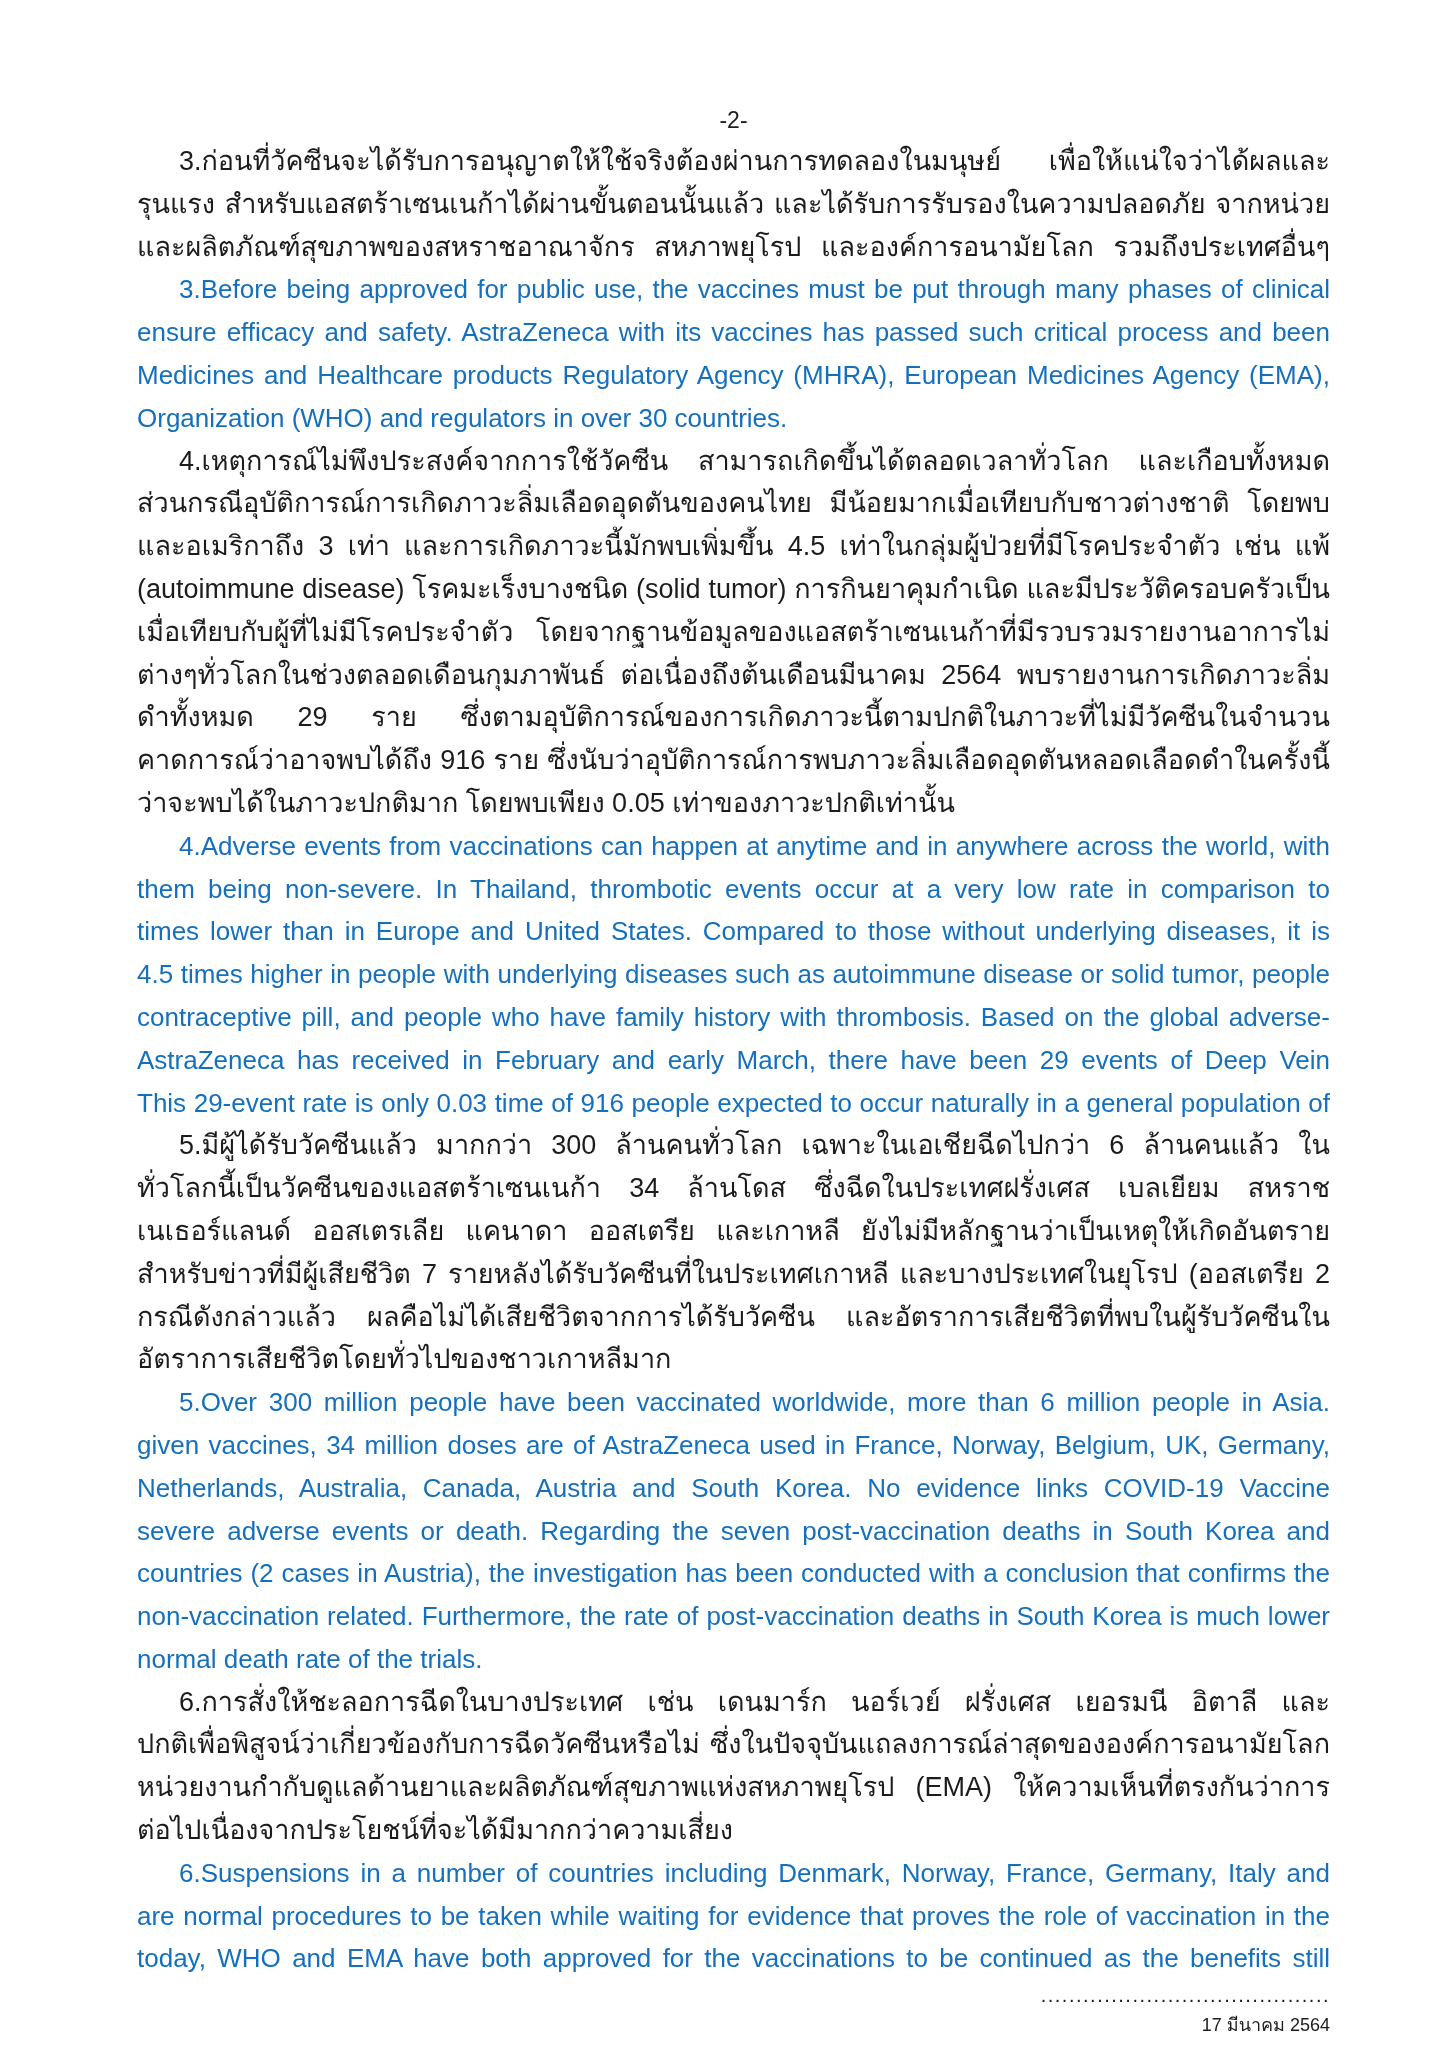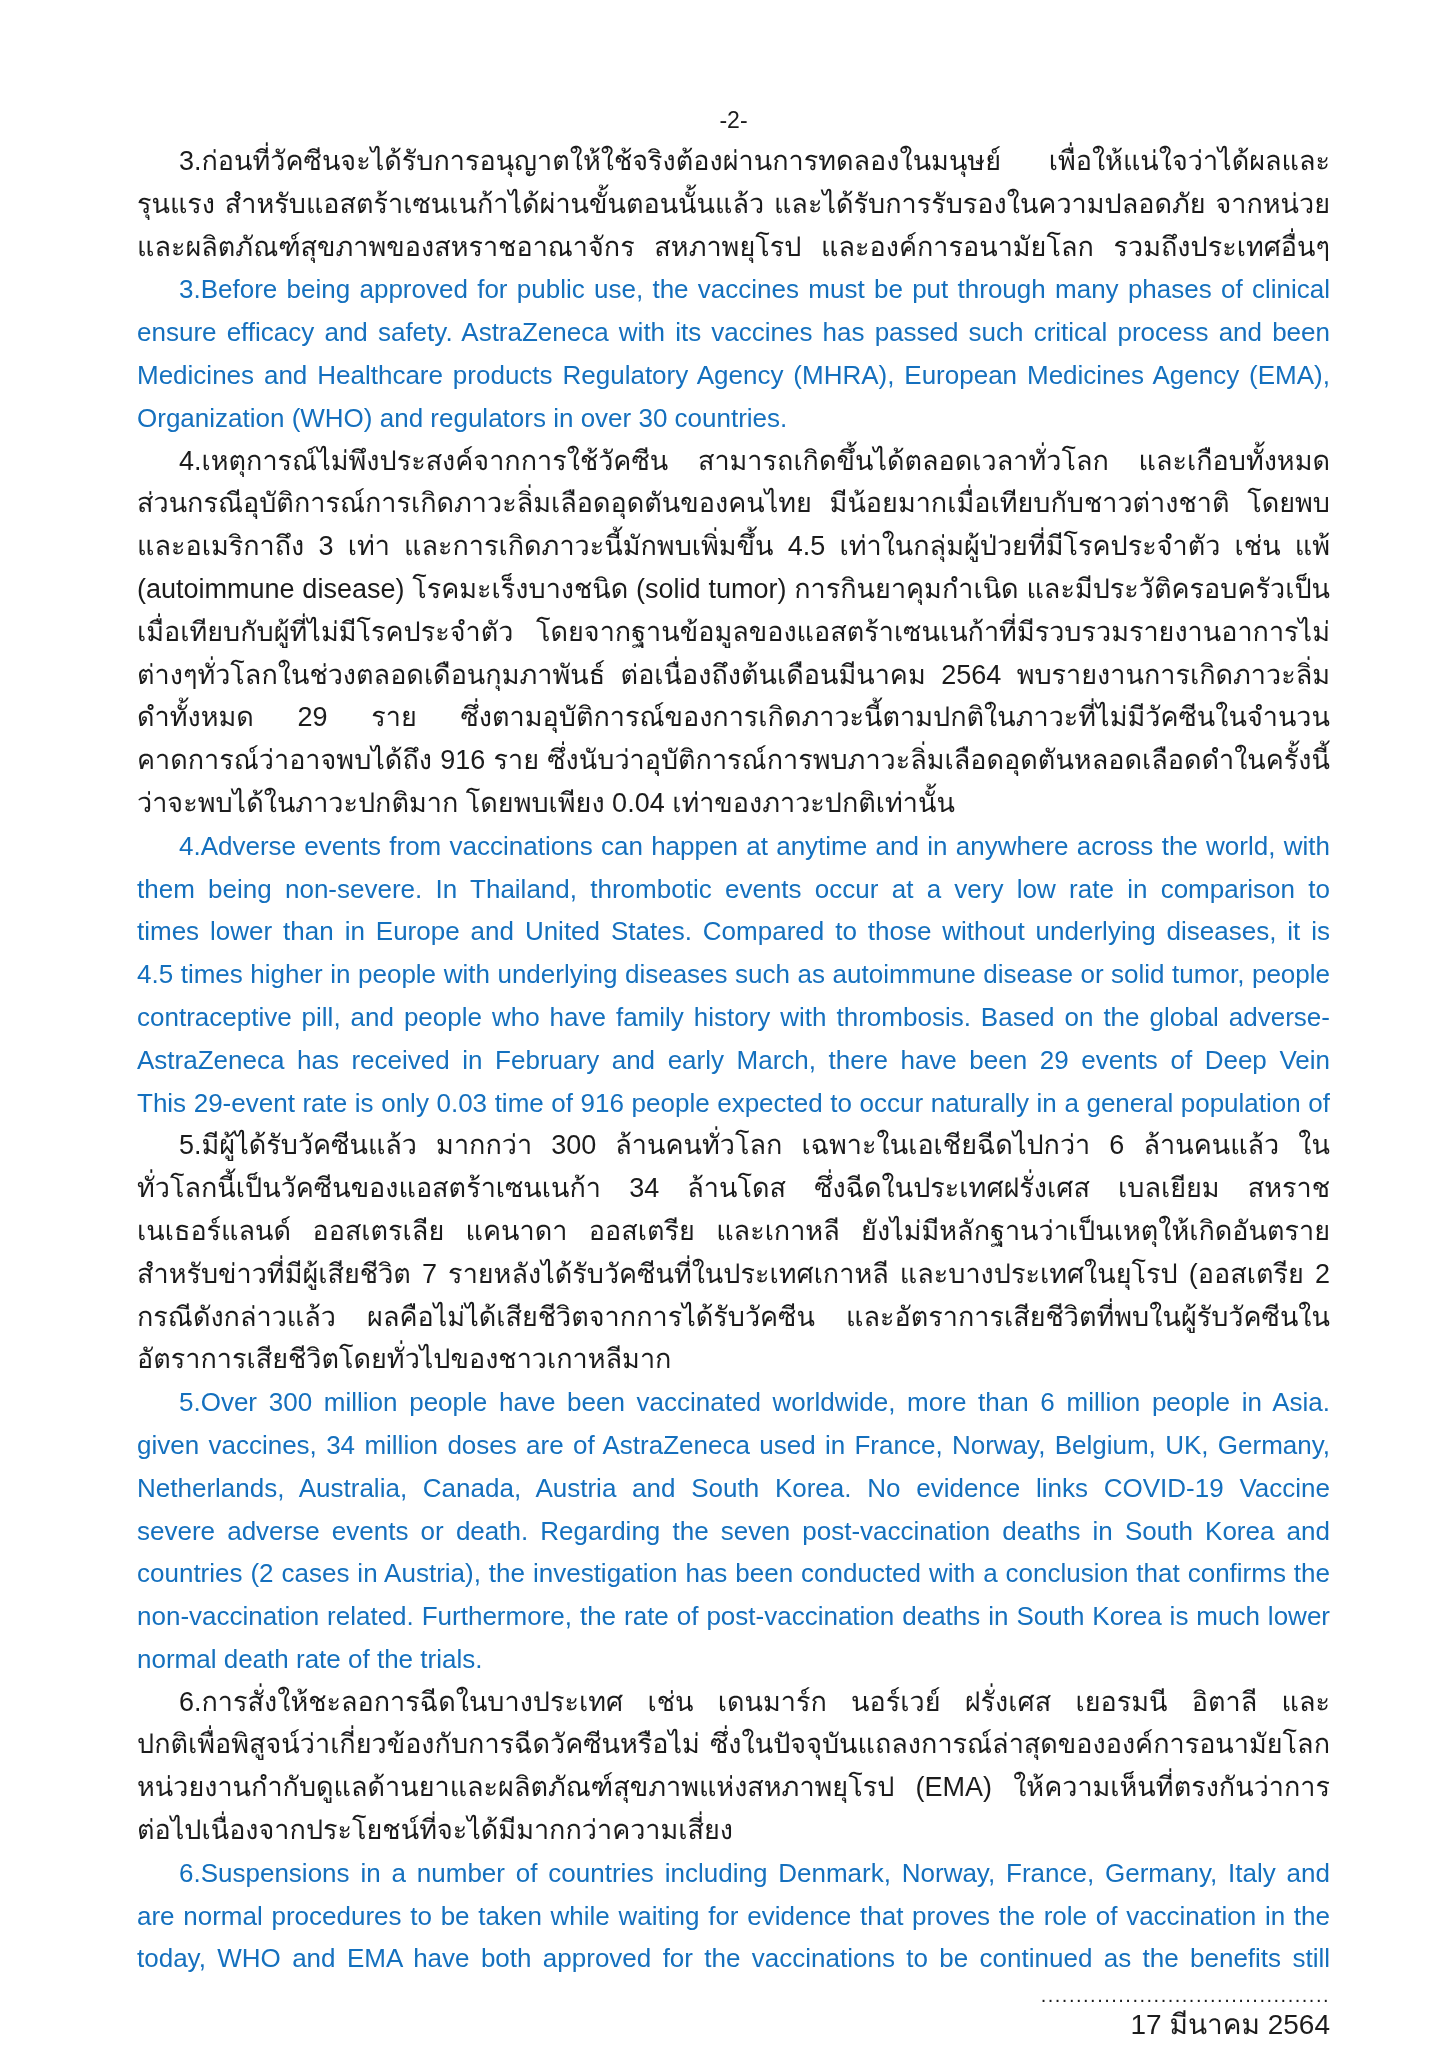--- a/index.html
+++ b/index.html
@@ -40,21 +40,21 @@
     margin-top: 2px;
     text-align: right;
   }
   .dotted {
     font-size: 20px;
     line-height: 26px;
     letter-spacing: 1.5px;
     color: #1c1c1c;
   }
   .datefoot {
-    font-size: 28px;
+    font-size: 18px;
     line-height: 34px;
     color: #1c1c1c;
   }
 </style>
 </head>
 <body>
 
 <div class="page">
   <div class="pageno">-2-</div>
   <div>
@@ -71,21 +71,21 @@
       </div>
       <div class="para thai" style="color: rgb(28, 28, 28);">
         <div class="line first">4.เหตุการณ์ไม่พึงประสงค์จากการใช้วัคซีน สามารถเกิดขึ้นได้ตลอดเวลาทั่วโลก และเกือบทั้งหมดไม่มีอาการรุนแรง</div>
         <div class="line">ส่วนกรณีอุบัติการณ์การเกิดภาวะลิ่มเลือดอุดตันของคนไทย มีน้อยมากเมื่อเทียบกับชาวต่างชาติ โดยพบว่าน้อยกว่าคนยุโรป</div>
         <div class="line">และอเมริกาถึง 3 เท่า และการเกิดภาวะนี้มักพบเพิ่มขึ้น 4.5 เท่าในกลุ่มผู้ป่วยที่มีโรคประจำตัว เช่น แพ้ภูมิคุ้มกันตัวเอง</div>
         <div class="line">(autoimmune disease) โรคมะเร็งบางชนิด (solid tumor) การกินยาคุมกำเนิด และมีประวัติครอบครัวเป็นภาวะอุดตันลิ่มเลือด</div>
         <div class="line">เมื่อเทียบกับผู้ที่ไม่มีโรคประจำตัว โดยจากฐานข้อมูลของแอสตร้าเซนเนก้าที่มีรวบรวมรายงานอาการไม่พึงประสงค์จากประเทศ</div>
         <div class="line">ต่างๆทั่วโลกในช่วงตลอดเดือนกุมภาพันธ์ ต่อเนื่องถึงต้นเดือนมีนาคม 2564 พบรายงานการเกิดภาวะลิ่มเลือดอุดตันหลอดเลือด</div>
         <div class="line">ดำทั้งหมด 29 ราย ซึ่งตามอุบัติการณ์ของการเกิดภาวะนี้ตามปกติในภาวะที่ไม่มีวัคซีนในจำนวนประชากรเท่ากับที่ได้รับวัคซีน</div>
         <div class="line">คาดการณ์ว่าอาจพบได้ถึง 916 ราย ซึ่งนับว่าอุบัติการณ์การพบภาวะลิ่มเลือดอุดตันหลอดเลือดดำในครั้งนี้น้อยกว่าที่คาดการณ์</div>
-        <div class="line last">ว่าจะพบได้ในภาวะปกติมาก โดยพบเพียง 0.04 เท่าของภาวะปกติเท่านั้น</div>
+        <div class="line last">ว่าจะพบได้ในภาวะปกติมาก โดยพบเพียง 0.05 เท่าของภาวะปกติเท่านั้น</div>
       </div>
       <div class="para english" style="color: rgb(20, 112, 190);">
         <div class="line first">4.Adverse events from vaccinations can happen at anytime and in anywhere across the world, with most of</div>
         <div class="line">them being non-severe.  In Thailand, thrombotic events occur at a very low rate in comparison to western countries; 3</div>
         <div class="line">times lower than in Europe and United States. Compared to those without underlying diseases, it is likely to be found</div>
         <div class="line">4.5 times higher in people with underlying diseases such as autoimmune disease or solid tumor, people on</div>
         <div class="line">contraceptive pill, and people who have family history with thrombosis. Based on the global adverse-event reports</div>
         <div class="line">AstraZeneca has received in February and early March, there have been 29 events of Deep Vein Thrombosis or DVT.</div>
         <div class="line last">This 29-event rate is only 0.03 time of 916 people expected to occur naturally in a general population of the same size.</div>
       </div>

